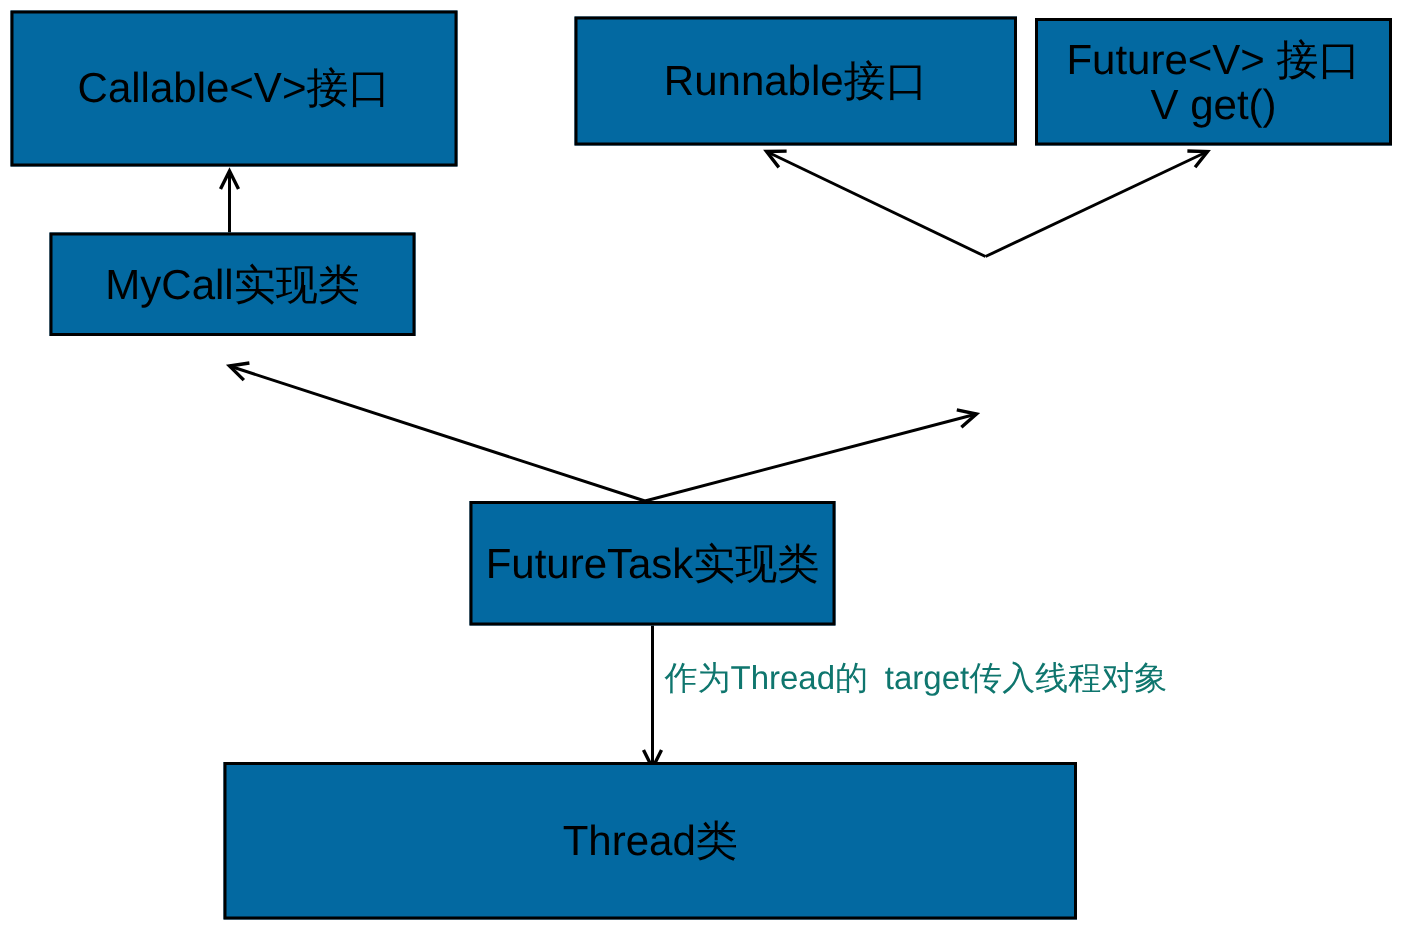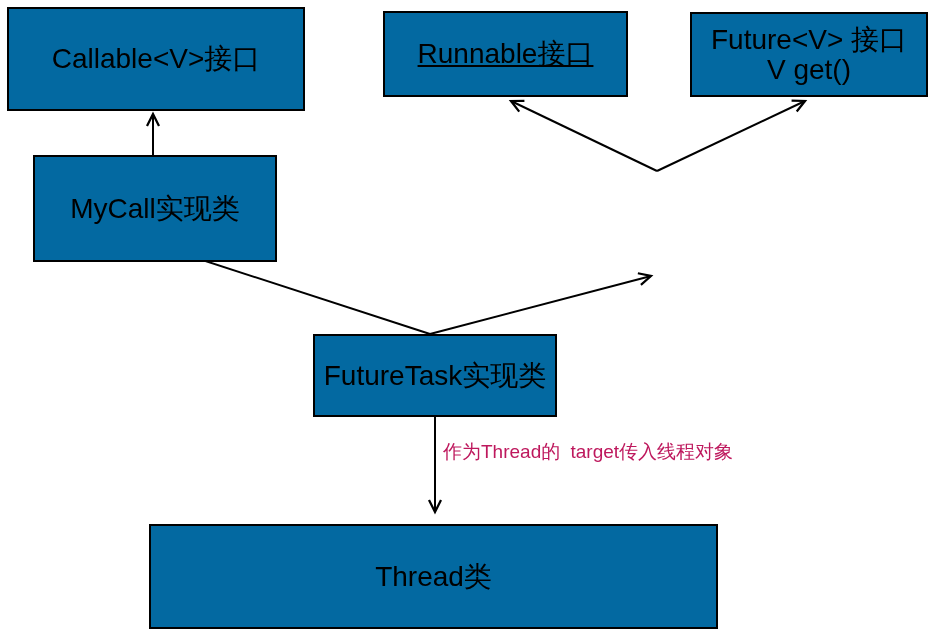--- a/index.html
+++ b/index.html
@@ -34,35 +34,35 @@
     align-items: center;
     justify-content: center;
     text-align: center;
     font-size: 28px;
     line-height: 30px;
     color: #000000;
   }
   .node span { display: block; white-space: nowrap; }
 
   .node-callable       { left: 7px;   top: 7px;   width: 298px; height: 104px; }
-  .node-runnable       { left: 383px; top: 11px;  width: 245px; height: 86px; text-decoration: underline;  }
+  .node-runnable       { left: 383px; top: 11px;  width: 295px; height: 86px;  }
   .node-future         { left: 690px; top: 12px;  width: 238px; height: 85px;  }
-  .node-mycall         { left: 33px;  top: 155px; width: 244px; height: 107px;  }
+  .node-mycall         { left: 33px;  top: 155px; width: 244px; height: 69px;  }
   .node-runnablefuture { left: 525px; top: 171px; width: 263px; height: 104px; }
   .node-futuretask     { left: 313px; top: 334px; width: 244px; height: 83px;  }
-  .node-thread         { left: 149px; top: 524px; width: 569px; height: 105px; text-align: right; }
+  .node-thread         { left: 149px; top: 508px; width: 569px; height: 105px; text-align: right; }
 
   .edge-label {
     position: absolute;
     left: 443px;
     top: 437px;
-    font-size: 19px;
+    font-size: 22px;
     line-height: 29px;
     text-align: left;
-    color: #be185d;
+    color: #0f766e;
     white-space: nowrap;
   }
   .edge-label .l2 { padding-left: 5px; }
 </style>
 </head>
 <body>
 
 <div class="diagram">
 
   <svg class="edges-layer" width="936" height="632" viewBox="0 0 936 632" xmlns="http://www.w3.org/2000/svg">

